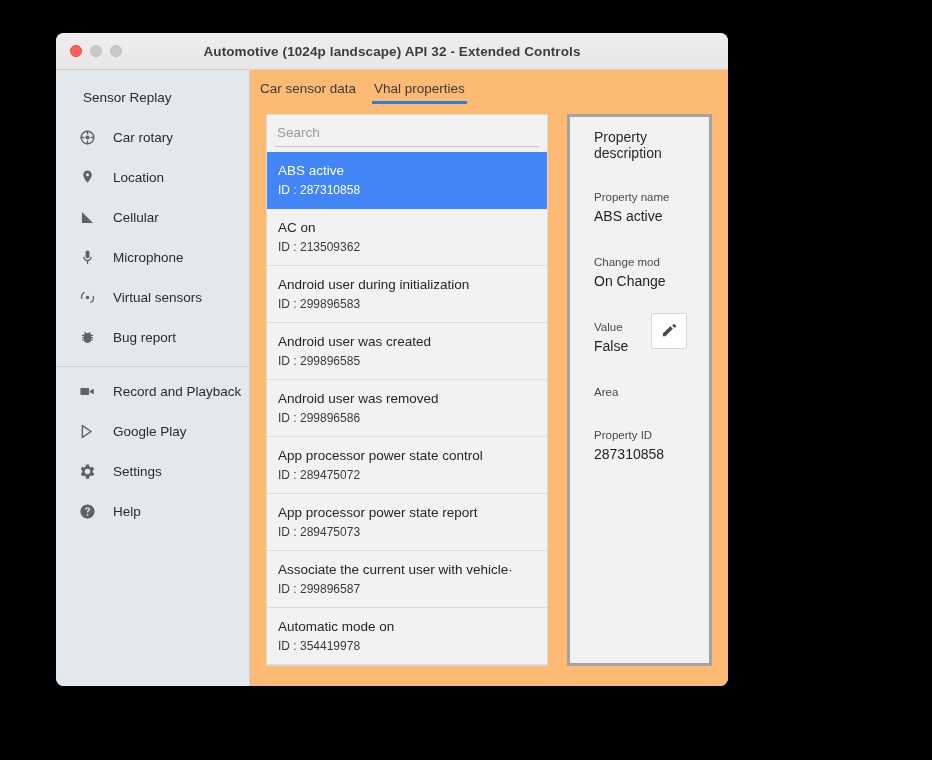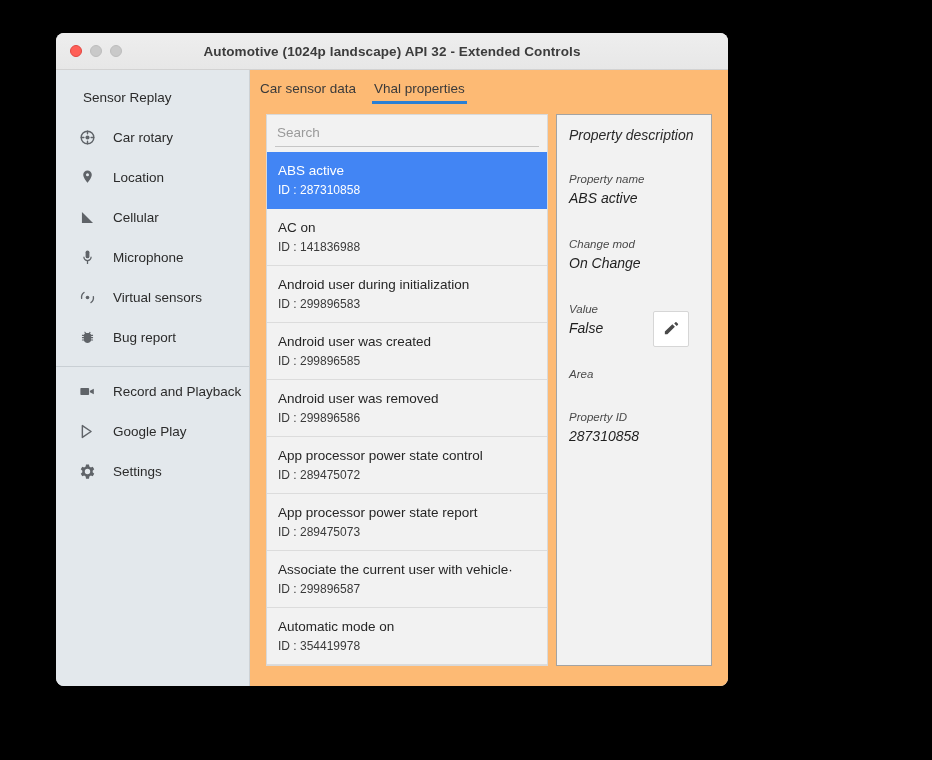--- a/index.html
+++ b/index.html
@@ -76,21 +76,21 @@
     height: 34px; flex:0 0 34px;
   }
   .tab {
     font-size:13.5px; color:#3a3a3a;
     padding: 0 2px 5px 2px;
     border-bottom: 3px solid transparent;
     cursor:default;
   }
   .tab.active { border-bottom-color:#2a7fd4; }
 
-  #panes { flex:1 1 auto; display:flex; padding: 10px 16px 20px 16px; gap:8px; min-height:0; }
+  #panes { flex:1 1 auto; display:flex; padding: 10px 16px 20px 16px; gap:19px; min-height:0; }
 
   
   #list-pane {
     width: 282px; flex:0 0 282px;
     background:#f2f2f2;
     border:1px solid #d9d9d9;
     display:flex; flex-direction:column;
     overflow:hidden;
   }
   #search-wrap { padding: 6px 8px 0 8px; background:#f2f2f2; }
@@ -113,25 +113,24 @@
   }
   .prop-row.selected { background:#4285f4; border-bottom-color:#4285f4; }
   .prop-name { font-size:13.5px; color:#262626; line-height:19px; white-space:nowrap; overflow:hidden; }
   .prop-id { font-size:12px; color:#3a3a3a; line-height:18px; margin-top:1px; }
   .prop-row.selected .prop-name, .prop-row.selected .prop-id { color:#ffffff; }
 
   
   #desc-pane {
     flex:1 1 auto;
     background:#f2f2f2;
-    border:1px solid #a3a3a3;
-    padding: 12px 12px;
+    border:3px solid #a3a3a3;
+    padding: 12px 24px;
     position:relative;
     min-width:0;
-    font-style:italic;
   }
   #desc-title { font-size:14px; color:#2a2a2a; margin-bottom:28px; }
   .field { margin-bottom:27px; }
   .field-label { font-size:11.5px; color:#4a4a4a; line-height:16px; }
   .field-value { font-size:14px; color:#1f1f1f; line-height:21px; margin-top:1px; }
   #edit-button {
     position:absolute;
     right: 22px; top: 196px;
     width:36px; height:36px;
     background:#ffffff;
@@ -248,20 +247,28 @@
 
       <div class="nav-item">
         <span class="ico">
           <svg width="19" height="19" viewBox="0 0 24 24" fill="#5f6368">
             <path d="M19.4 13.1c0-.4.1-.7.1-1.1s0-.7-.1-1.1l2-1.6-1.9-3.3-2.4.9c-.6-.5-1.2-.8-1.9-1.1L14.8 3H11l-.4 2.8c-.7.3-1.3.6-1.9 1.1l-2.4-.9-1.9 3.3 2 1.6c0 .4-.1.7-.1 1.1s0 .7.1 1.1l-2 1.6 1.9 3.3 2.4-.9c.6.5 1.2.8 1.9 1.1l.4 2.8h3.8l.4-2.8c.7-.3 1.3-.6 1.9-1.1l2.4.9 1.9-3.3-2-1.6zM12.9 15.4a3.4 3.4 0 1 1 0-6.8 3.4 3.4 0 0 1 0 6.8z" transform="translate(-0.9,0)"></path>
           </svg>
         </span>
         <span>Settings</span>
       </div>
 
+      <div class="nav-item">
+        <span class="ico">
+          <svg width="19" height="19" viewBox="0 0 24 24" fill="#5f6368">
+            <path d="M12 3a9 9 0 1 0 0 18 9 9 0 0 0 0-18zm.9 14.3h-1.8v-1.8h1.8v1.8zm1.9-6.9c-.5.7-1.2 1.1-1.5 1.6-.2.3-.3.6-.3 1.2h-1.8c0-.9.2-1.5.6-2 .4-.5 1.1-.9 1.4-1.4.4-.6.2-1.6-.9-1.6-.8 0-1.3.6-1.4 1.3H8.9c.1-1.7 1.4-2.9 3.2-2.9 2 0 3.1 1.3 3.1 2.6 0 .5-.1.9-.4 1.2z"></path>
+          </svg>
+        </span>
+        <span>Help</span>
+      </div>
 
     </div>
 
     <div id="main">
 
       <div id="tabs">
         <div class="tab">Car sensor data</div>
         <div class="tab active">Vhal properties</div>
       </div>
 
@@ -272,21 +279,21 @@
             <input id="search-input" type="text" placeholder="Search" style="">
           </div>
           <div id="prop-list">
 
             <div class="prop-row selected">
               <div class="prop-name">ABS active</div>
               <div class="prop-id">ID : 287310858</div>
             </div>
             <div class="prop-row">
               <div class="prop-name">AC on</div>
-              <div class="prop-id">ID : 141836988</div>
+              <div class="prop-id">ID : 213509362</div>
             </div>
             <div class="prop-row">
               <div class="prop-name">Android user during initialization</div>
               <div class="prop-id">ID : 299896583</div>
             </div>
             <div class="prop-row">
               <div class="prop-name">Android user was created</div>
               <div class="prop-id">ID : 299896585</div>
             </div>
             <div class="prop-row">

